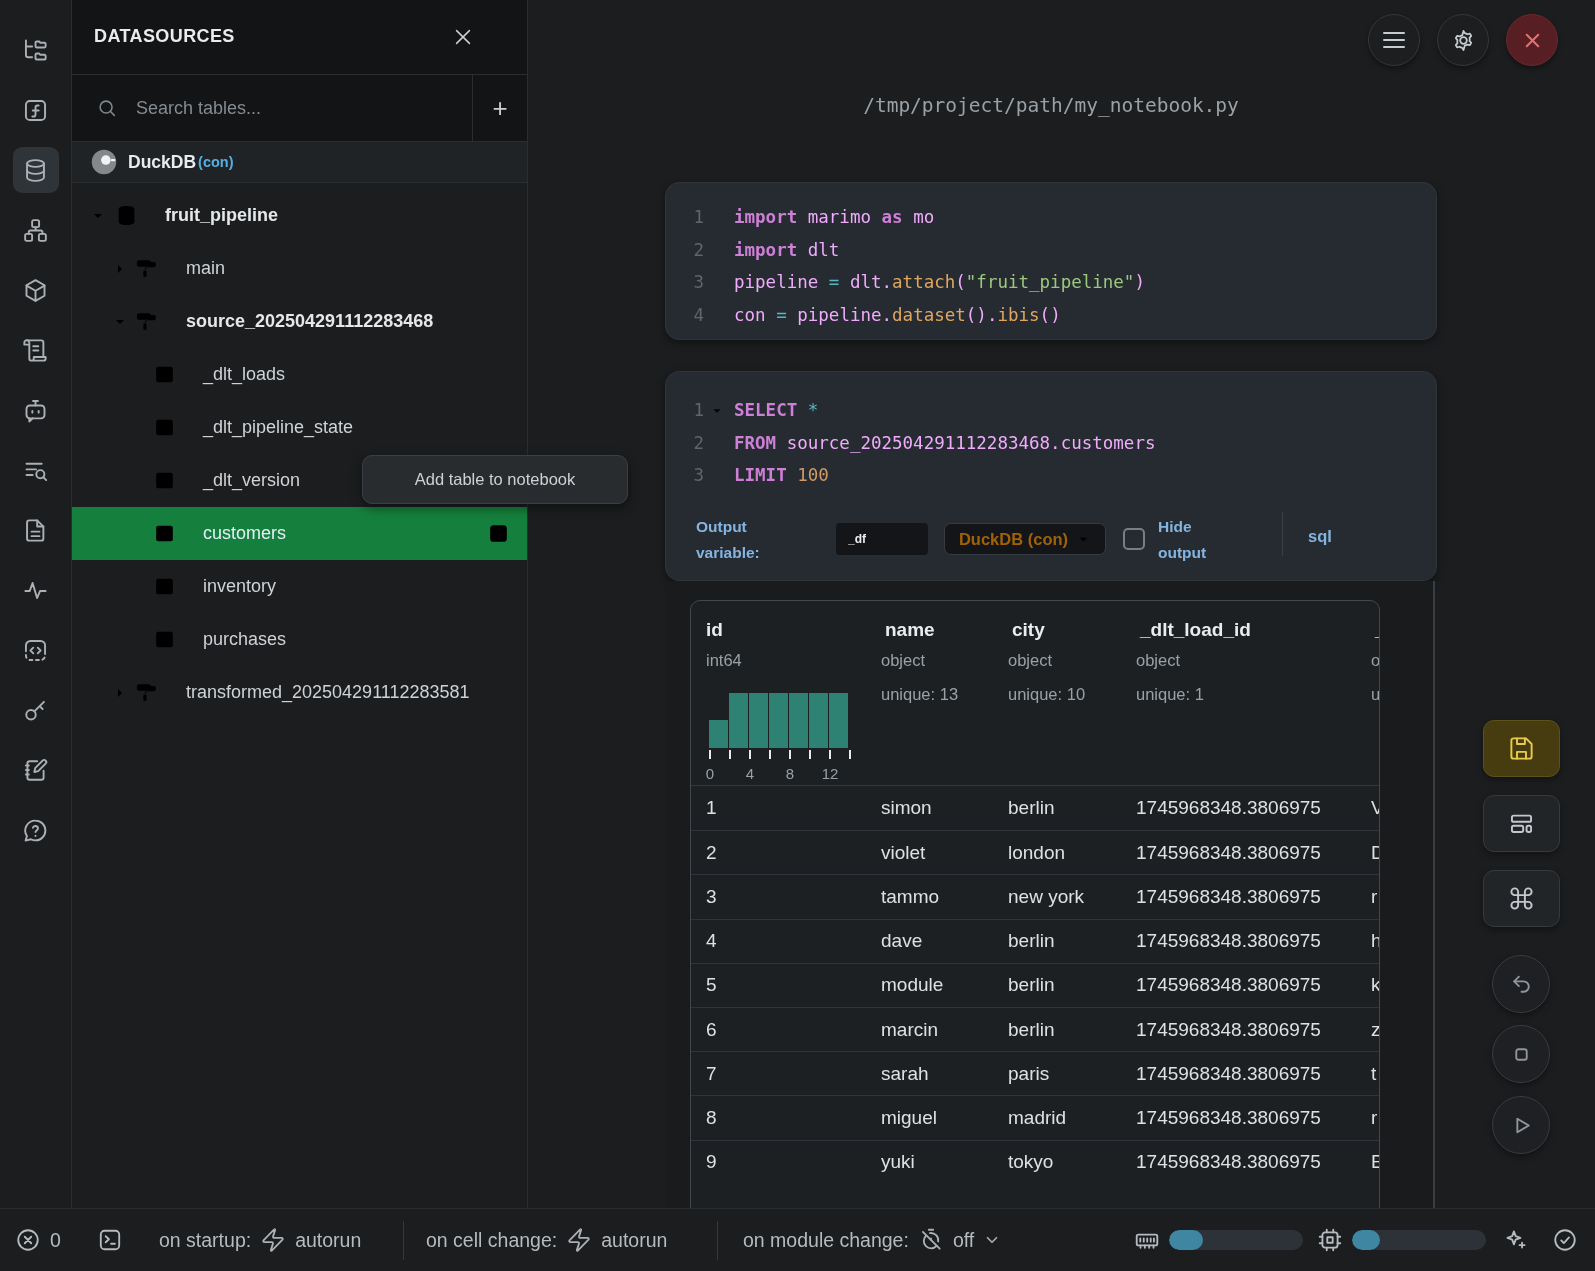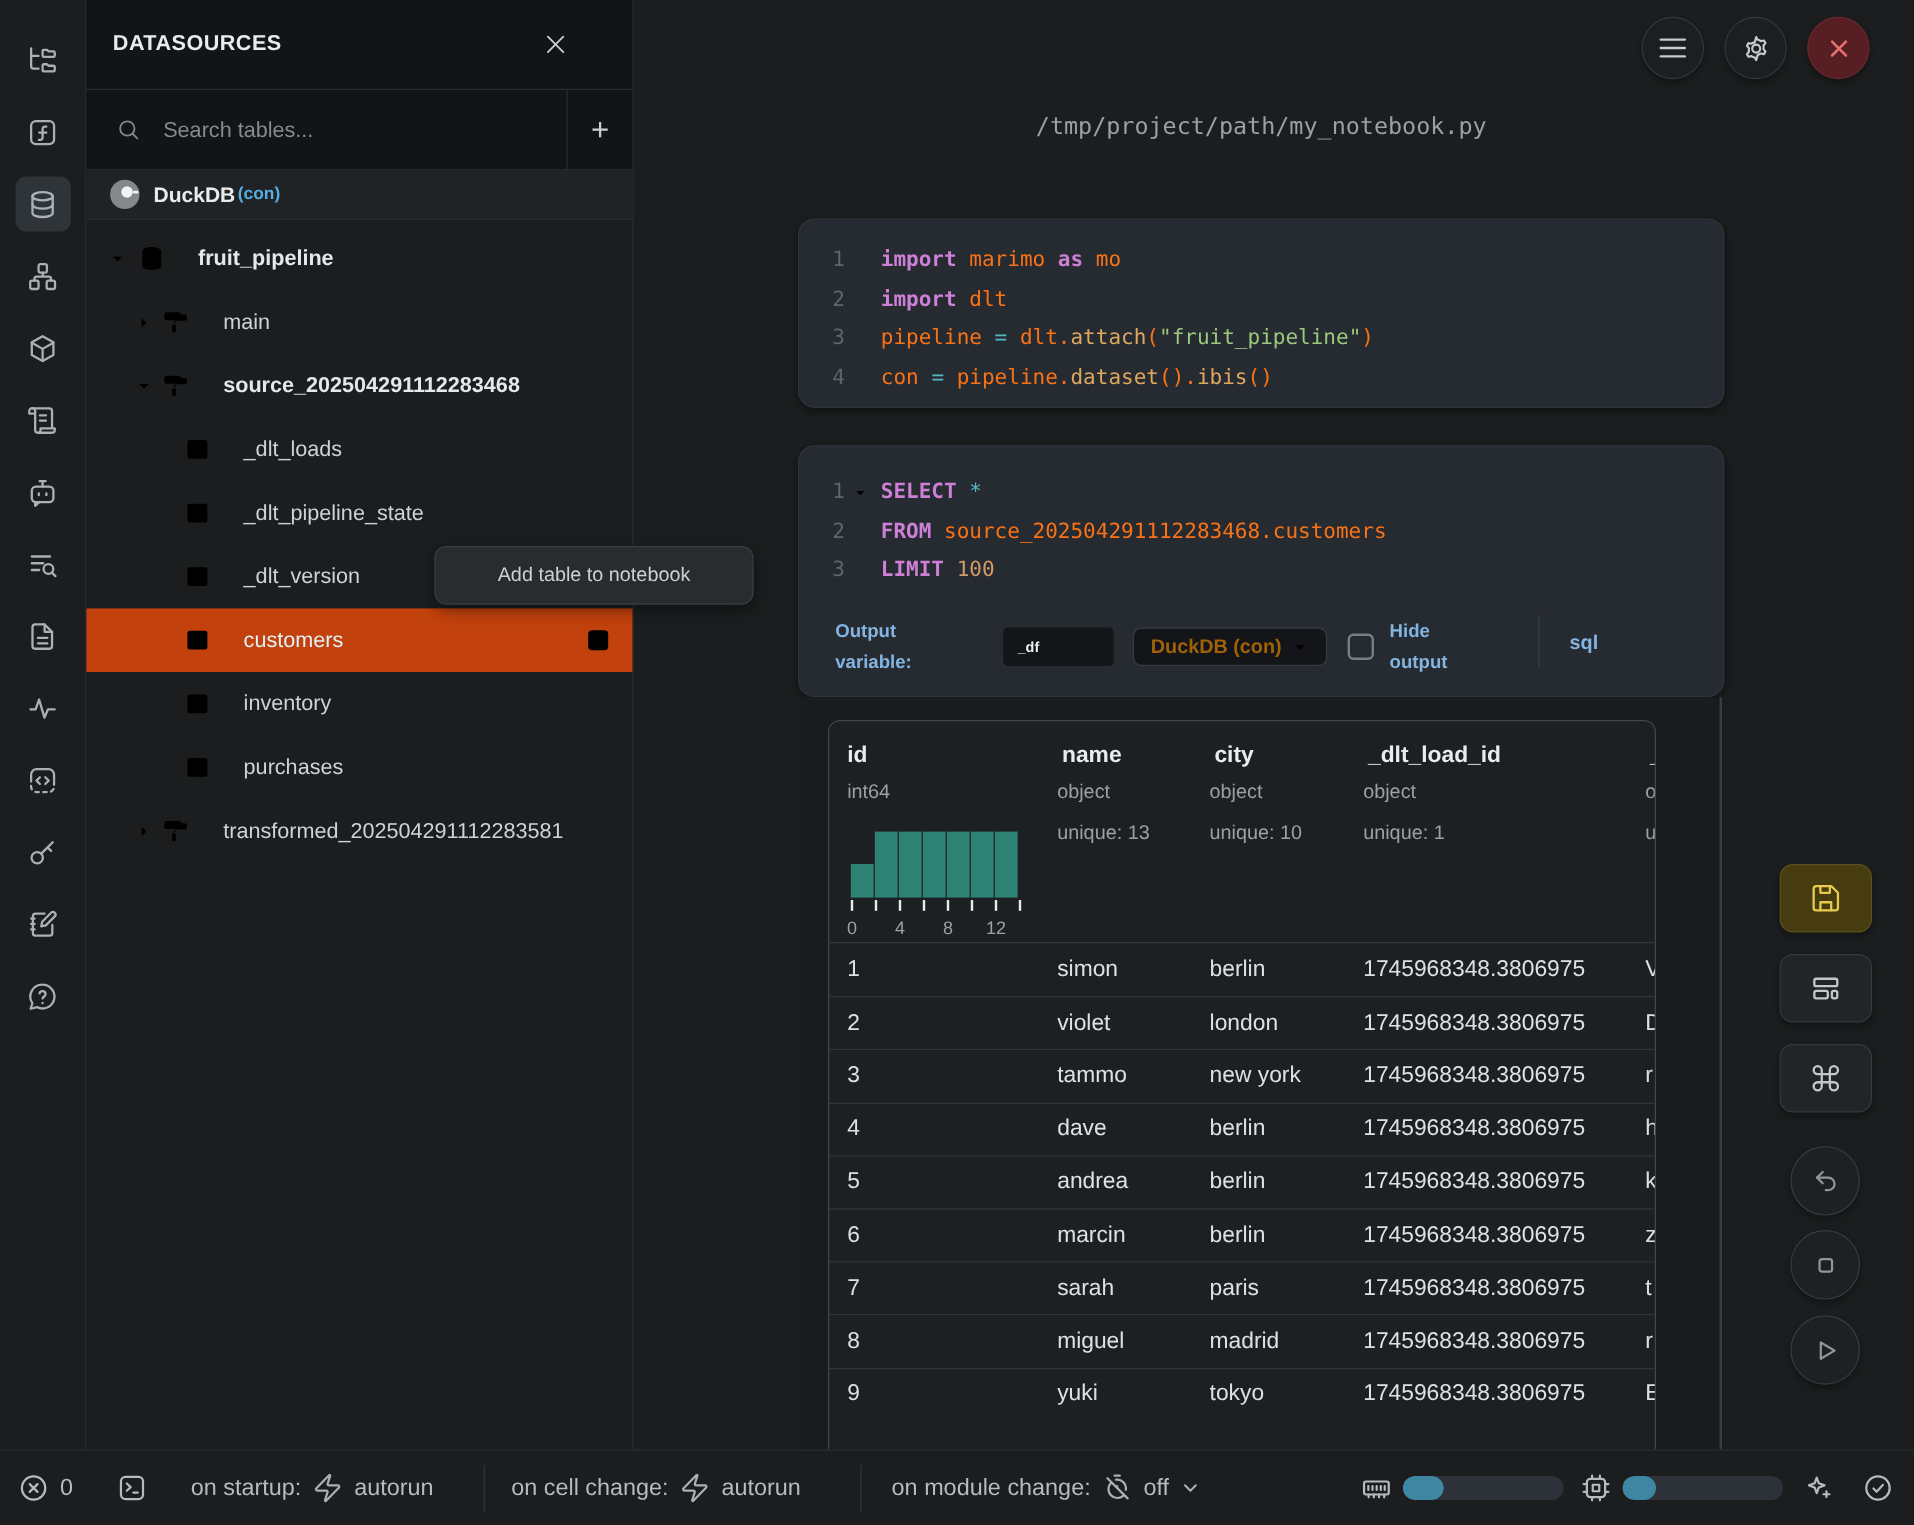--- a/index.html
+++ b/index.html
@@ -32,21 +32,21 @@
   .search-input::placeholder { color:#848b91; }
   .add-btn { position:absolute; right:0; top:0; width:55px; height:67px; border-left:1px solid #2b2e31;
     display:flex; align-items:center; justify-content:center; font-size:26px; color:#c9ced2; font-weight:300; cursor:pointer; }
   .conn-row { position:absolute; left:0; top:142px; width:100%; height:41px; background:#1f2326; border-bottom:1px solid #2b2e31;
     display:flex; align-items:center; }
   .duck-logo { margin-left:18px; width:28px; height:28px; }
   .conn-name { margin-left:10px; font-size:17.5px; font-weight:bold; color:#e9ebed; }
   .conn-qual { margin-left:2px; font-size:14.5px; font-weight:bold; color:#56aee0; }
   .tree { position:absolute; left:0; top:189px; width:100%; }
   .tree-row { position:relative; height:53px; display:flex; align-items:center; cursor:pointer; }
-  .tree-row.selected { background:#c2410c; }
+  .tree-row.selected { background:#15803d; }
   .tree-chev { position:absolute; width:16px; height:16px; color:#b9bec3; }
   .tree-icon { position:absolute; width:25px; height:25px; color:#ced3d7; }
   .tree-icon svg, .tree-chev svg { width:100%; height:100%; }
   .tree-label { position:absolute; font-size:18px; color:#ced3d7; white-space:nowrap;margin-left:20px; }
   .tree-label.bold { font-weight:bold; color:#e5e8ea; }
   .tree-row.selected .tree-label { color:#e3f1f7; }
   .row-plus { position:absolute; left:414px; top:14px; width:25px; height:25px; color:#dcebf2; cursor:pointer; }
   .row-plus svg { width:25px; height:25px; stroke-width:1.6; }
 
   .tooltip { position:absolute; left:362px; top:455px; width:266px; height:49px; background:#292c2f;
@@ -70,21 +70,21 @@
     font-family:"DejaVu Sans Mono", monospace; font-size:19.5px; color:#99a1a7; }
   .cell { position:absolute; left:665px; width:772px; background:#262b31; border:1px solid #30353b;
     border-radius:14px; box-shadow:0 3px 8px rgba(0,0,0,.4); cursor:text; }
   .cell1 { top:182px; height:158px; padding-top:18px; }
   .cell2 { top:371px; height:210px; padding-top:22px; }
   .code-line { display:flex; height:32.5px; align-items:center; font-family:"DejaVu Sans Mono", monospace; font-size:17.5px; position:relative; }
   .ln { width:38px; text-align:right; color:#5d656d; flex:0 0 38px; }
   .code { margin-left:30px; white-space:pre; }
   .fold { position:absolute; left:44px; top:10px; width:14px; height:14px; color:#8a9196; }
   .fold svg { width:14px; height:14px; stroke-width:2; }
-  .tk-kw { color:#ce7fd6; font-weight:bold; } .tk-pl { color:#f97316;text-align:right; } .tk-op { color:#56b6c2; }
+  .tk-kw { color:#ce7fd6; font-weight:bold; } .tk-pl { color:#f0abfc;text-align:right; } .tk-op { color:#56b6c2; }
   .tk-fn { color:#dfa75e; } .tk-str { color:#9cc87e; } .tk-num { color:#d19a66; }
 
   
   .out-label { position:absolute; left:30px; top:142px; font-size:15.5px; font-weight:bold; color:#84b5e2; line-height:26px; }
   .df-input { position:absolute; left:170px; top:151px; width:92px; height:32px; background:#131518; border:none; border-radius:4px;
     color:#eceef0; font-weight:bold; font-size:12px; padding-left:12px; font-family:inherit; }
   .engine-select { position:absolute; left:278px; top:151px; width:162px; height:32px; background:#131518; border:1px solid #373c41;
     border-radius:7px; display:flex; align-items:center; justify-content:center; gap:8px; cursor:pointer; }
   .engine-select span { font-size:16.5px; font-weight:bold; color:#a16207; }
   .engine-select .chev { width:15px; height:15px; color:#9aa1a6; }
@@ -596,21 +596,21 @@
           </div>
           <div class="trow tgrid">
             <div class="td">4</div>
             <div class="td">dave</div>
             <div class="td">berlin</div>
             <div class="td">1745968348.3806975</div>
             <div class="td">h</div>
           </div>
           <div class="trow tgrid">
             <div class="td">5</div>
-            <div class="td">andrea</div>
+            <div class="td">module</div>
             <div class="td">berlin</div>
             <div class="td">1745968348.3806975</div>
             <div class="td">k</div>
           </div>
           <div class="trow tgrid">
             <div class="td">6</div>
             <div class="td">marcin</div>
             <div class="td">berlin</div>
             <div class="td">1745968348.3806975</div>
             <div class="td">z</div>

